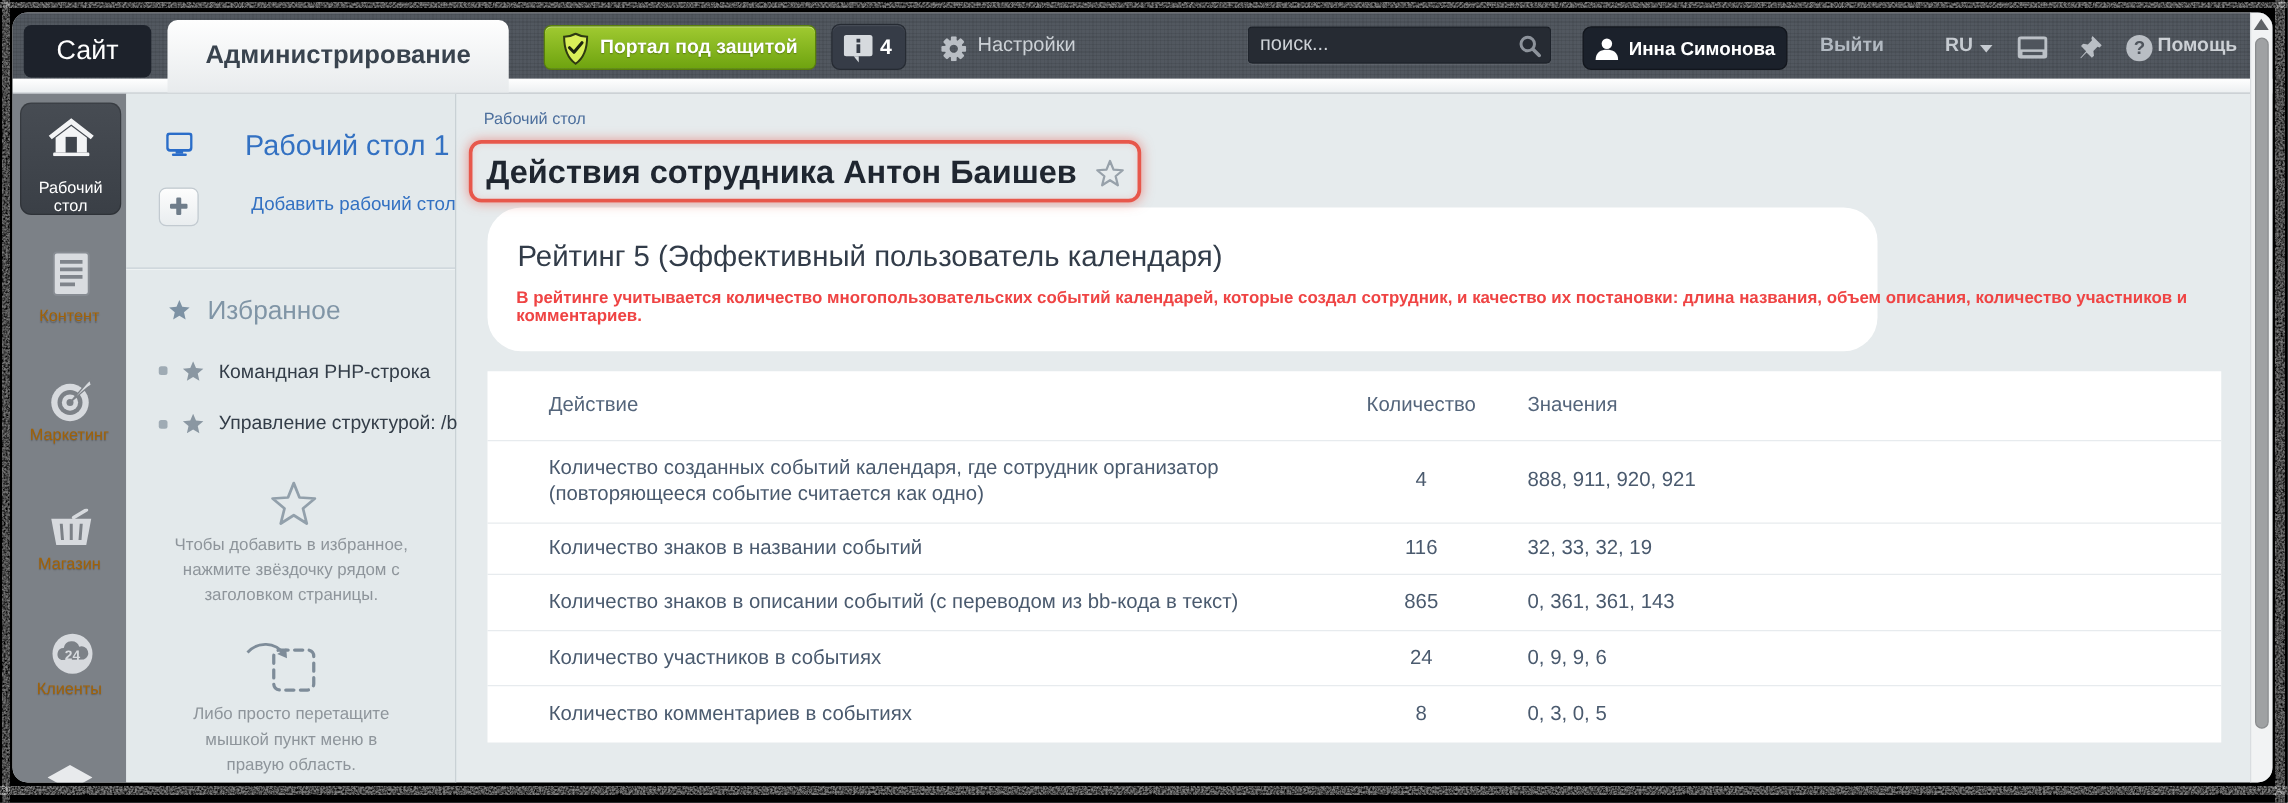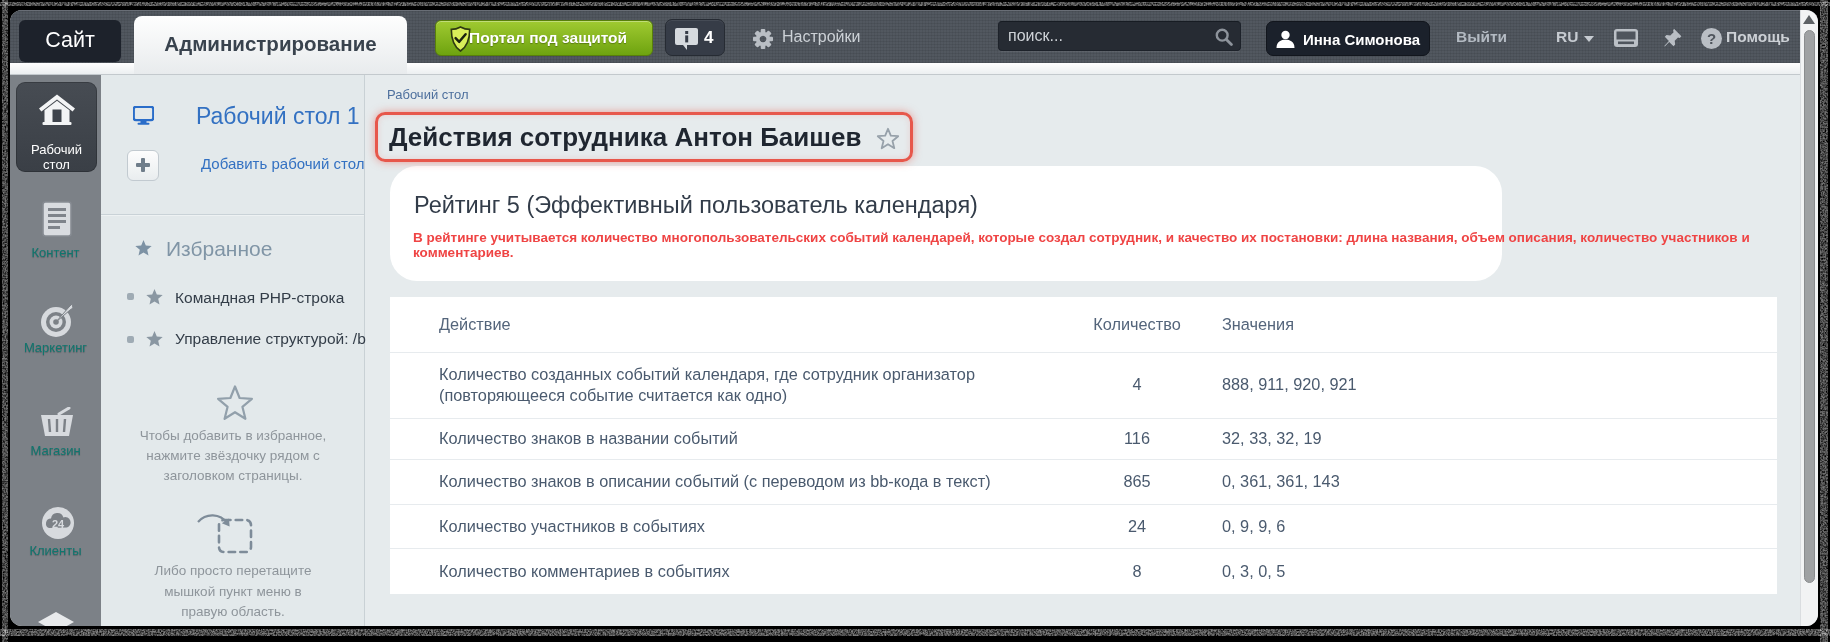--- a/index.html
+++ b/index.html
@@ -21,40 +21,40 @@
     background:linear-gradient(#ffffff, #eceff1); border-bottom:1px solid #c3c9cd; }
   #tab-site { left:9px; top:10px; width:102px; height:42px; background:#1d222b;
     border-radius:6px; color:#fff; font-size:21.5px; font-weight:normal;
     text-align:center; line-height:40px; z-index:3; }
   #tab-admin { left:124px; top:6px; width:273px; height:58px;
     background:linear-gradient(#fefefe,#e8ebed); border-radius:8px 8px 0 0;
     color:#39434e; font-size:20.5px; font-weight:bold; text-align:center; line-height:56px; z-index:3; }
   #btn-green { left:425px; top:10px; width:218px; height:36px; border-radius:6px;
     background:linear-gradient(#a0ca31,#6ea30f); border:1px solid #587f0a;
     box-shadow:inset 0 1px 0 rgba(255,255,255,0.35); z-index:3; }
-  #btn-green span { position:absolute; left:33px; top:8px; color:#fff; font-size:15.5px; font-weight:bold; white-space:nowrap;
+  #btn-green span { position:absolute; left:44px; top:8px; color:#fff; font-size:15.5px; font-weight:bold; white-space:nowrap;
     text-shadow:0 1px 1px rgba(0,0,0,0.3); }
   #btn-info { left:655px; top:9px; width:60px; height:37px; border-radius:7px;
     background:#363c47; border:1px solid #262b33; box-shadow:inset 0 1px 0 rgba(255,255,255,0.08); z-index:3; }
   #btn-info b { position:absolute; left:38px; top:8px; color:#fff; font-size:17px; font-weight:bold; }
   .tb-txt { color:#ccd1d6; font-size:17px; z-index:3; }
   #search { left:988px; top:11px; width:243px; height:30px; border-radius:4px;
     background:#262b33; border:1px solid #1d222a; border-top-color:#171c23;
     box-shadow:0 1px 0 rgba(255,255,255,0.07); z-index:3; }
   #search span { position:absolute; left:9px; top:5px; color:#ced2d7; font-size:16px; }
   #btn-user { left:1256px; top:11px; width:164px; height:35px; border-radius:7px;
     background:#1b212b; border:1px solid #12161d; z-index:3; }
   #btn-user b { position:absolute; left:36px; top:9px; color:#fff; font-size:15px; font-weight:bold; white-space:nowrap; }
 
   
   #sidebar { left:0; top:65px; width:91px; height:551px; background:#7c8187;
     background-image:none; }
   #tile { left:6px; top:72px; width:81px; height:90px; border-radius:9px;
     background:linear-gradient(#474c53,#3a3f46); box-shadow:inset 0 0 0 1px rgba(0,0,0,0.2); z-index:2; }
-  .side-label { width:91px; left:0; text-align:center; color:#0f766e; font-size:13px; z-index:2;
+  .side-label { width:91px; left:0; text-align:center; color:#a16207; font-size:13px; z-index:2;
     text-shadow:0 1px 1px rgba(0,0,0,0.25); }
   .tile-label { width:81px; left:6px; text-align:center; color:#fff; font-size:13px; line-height:15px; z-index:3; }
 
   
   #panel2nd { left:91px; top:65px; width:264px; height:551px; background:#e3e9eb;
     border-right:1px solid #c9d1d5; }
   #pdivider { left:91px; top:204px; width:263px; height:1px; background:#c9d2d7; z-index:2;
     box-shadow:0 1px 0 #eef2f3; }
   .blue { color:#3371c2;margin-left:29px; }
   #ws-title { left:157px; top:93px; font-size:23px; z-index:2; }

